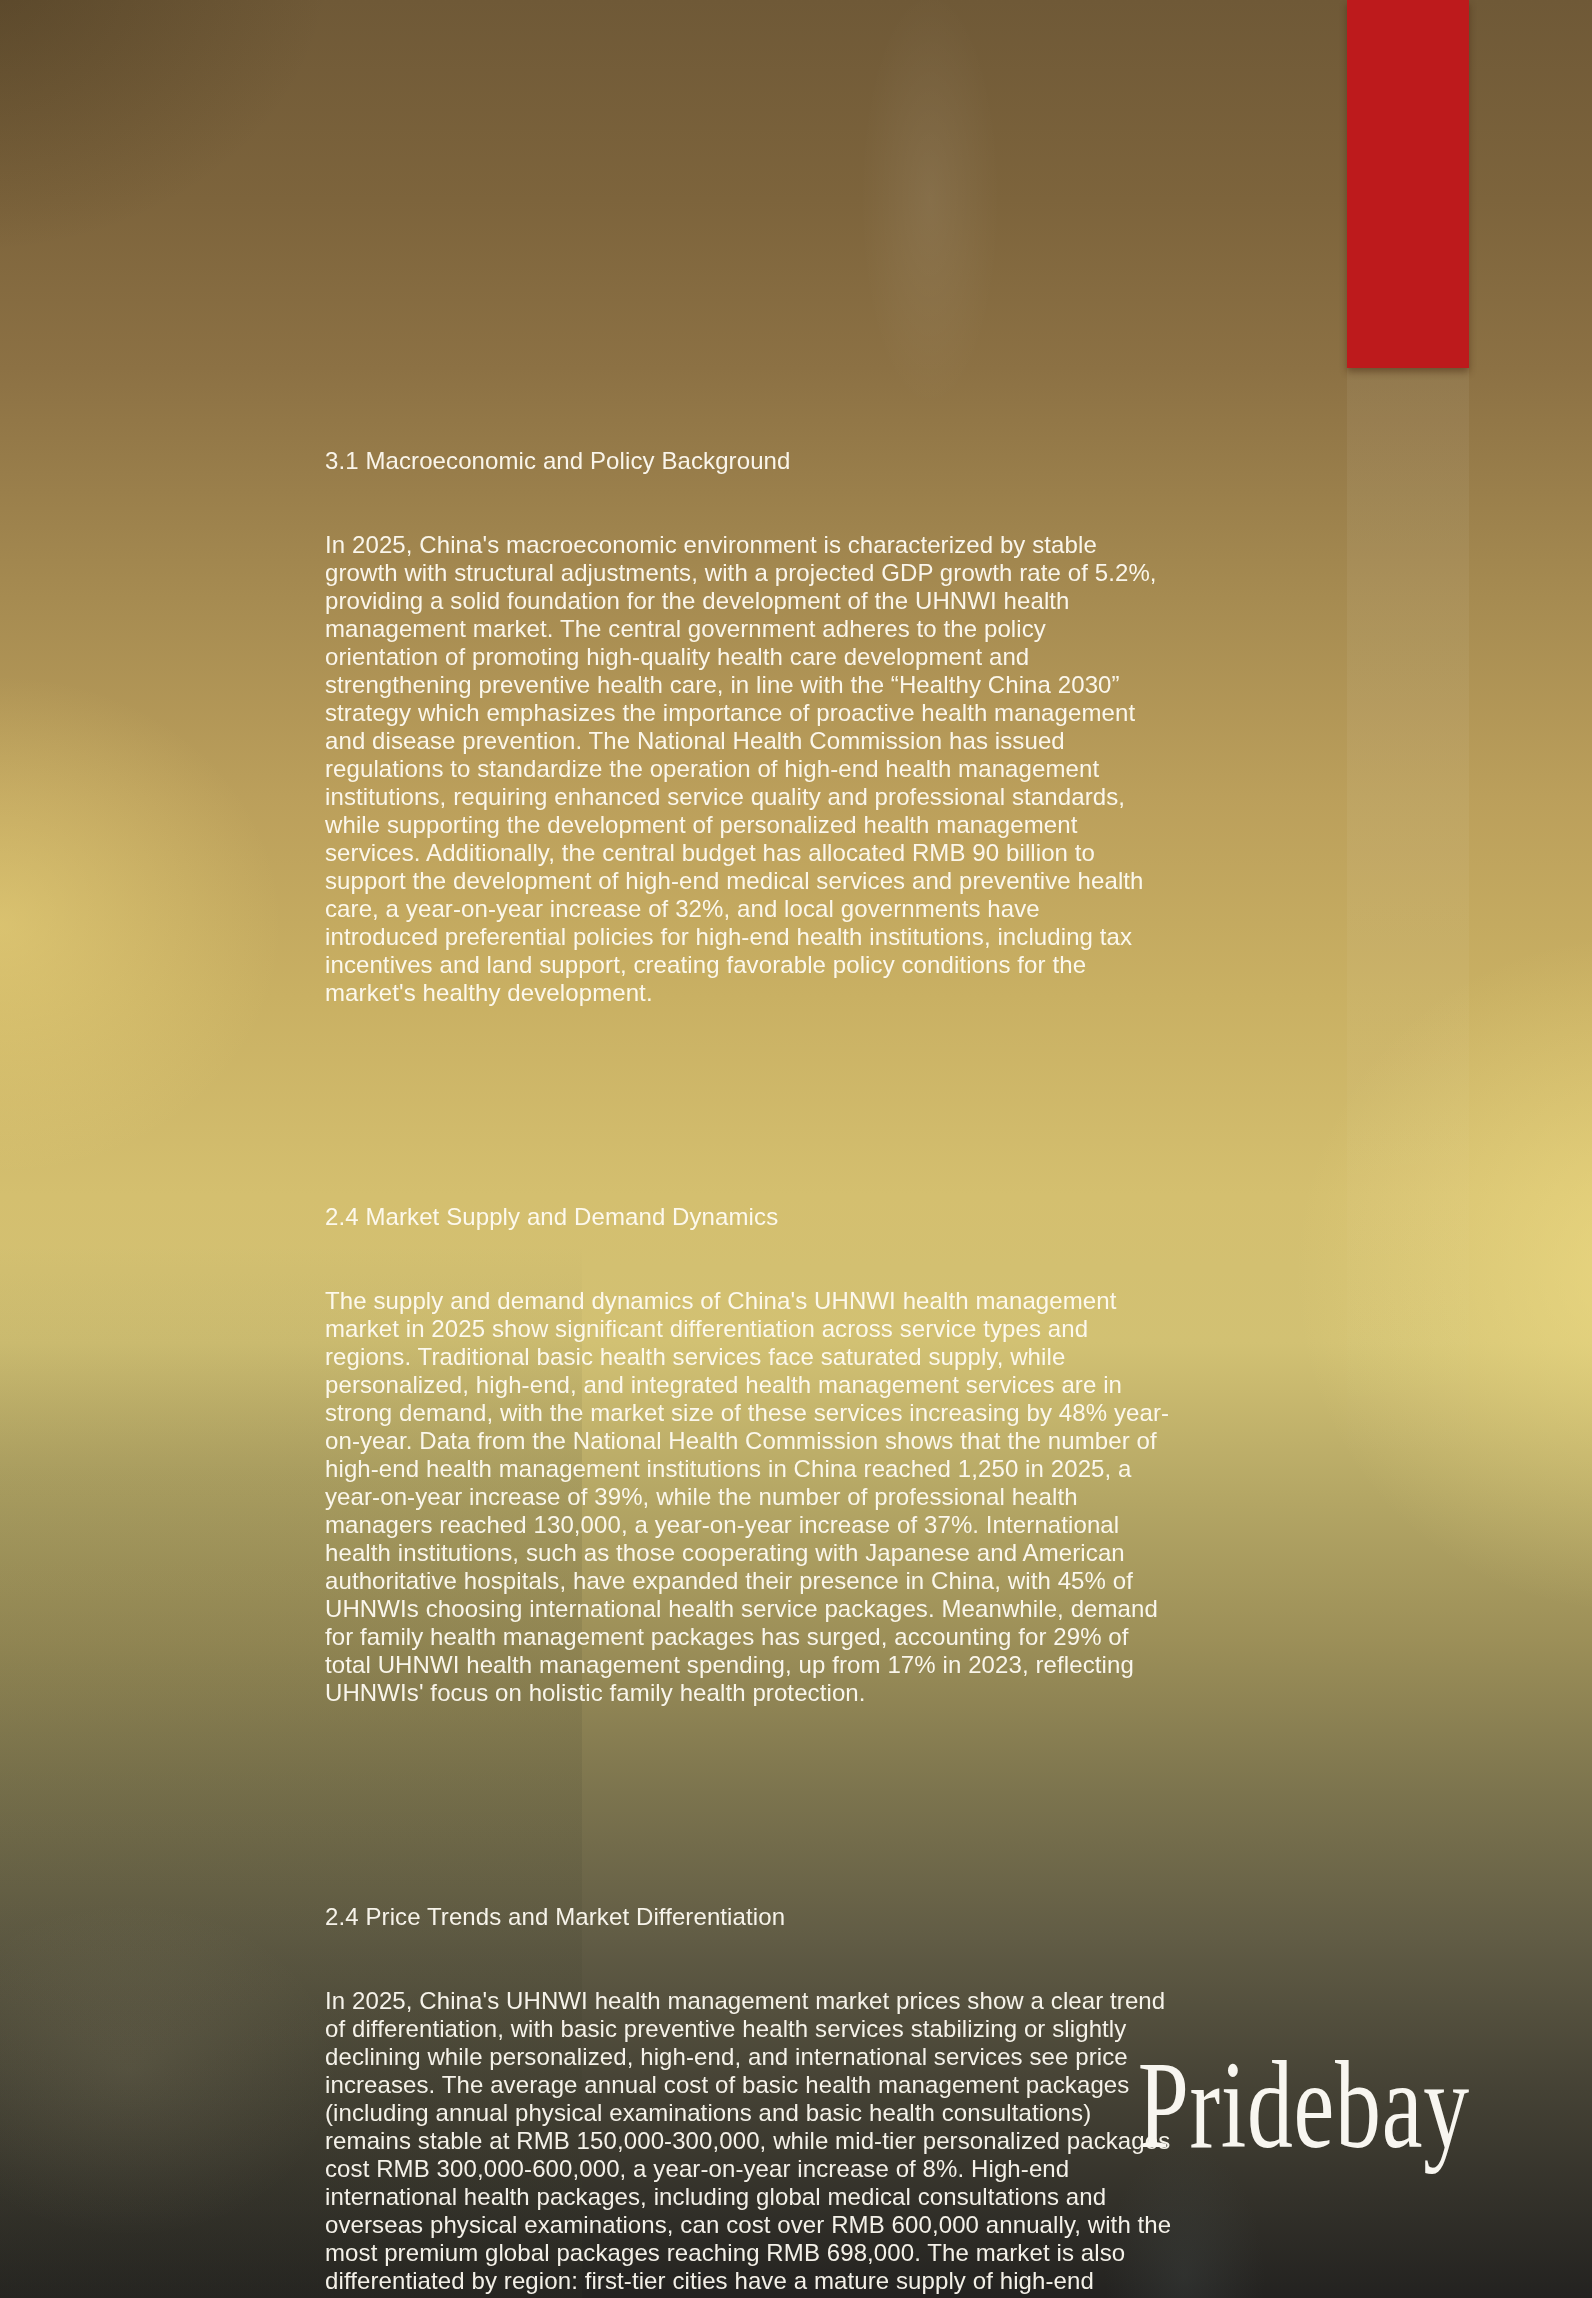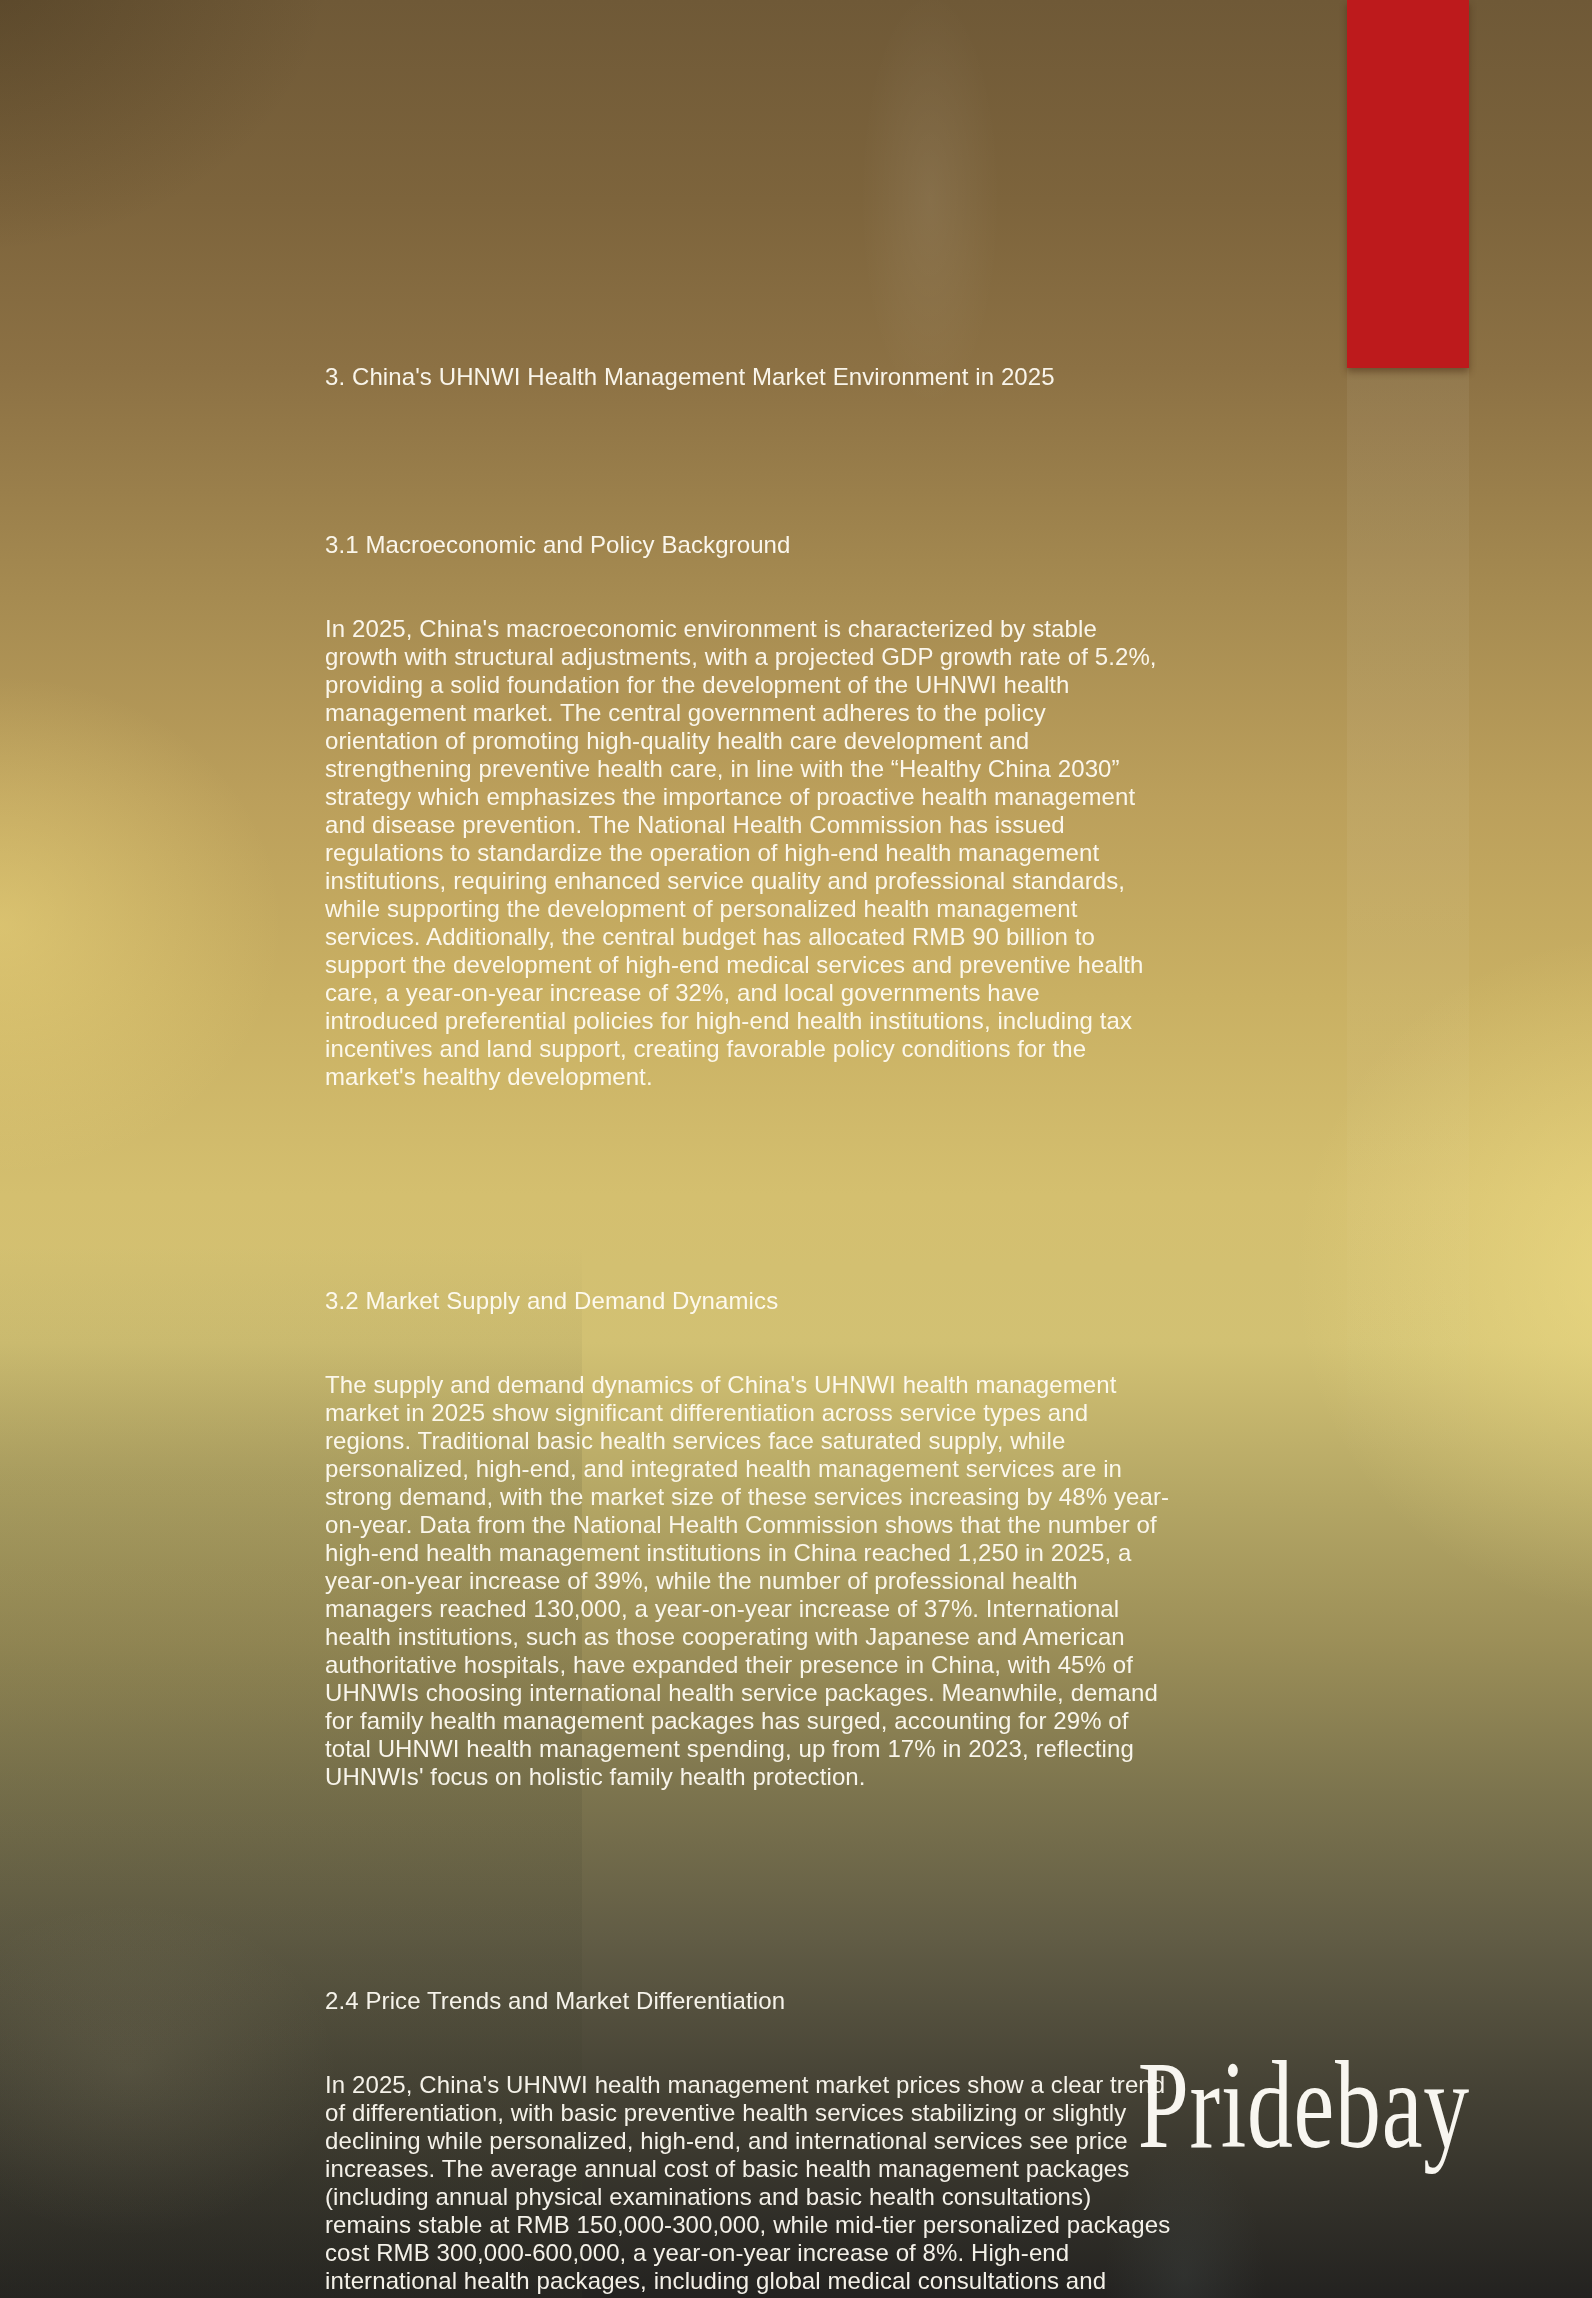--- a/index.html
+++ b/index.html
@@ -80,21 +80,20 @@
 <body>
 
 <div class="page">
   <div class="bg"></div>
   <div class="seam-left"></div>
   <div class="bar-halo"></div>
   <div class="bottom-shade"></div>
   <div class="red-bar"></div>
 
   <div class="textblock">
-    <div class="line">3. China's UHNWI Health Management Market Environment in 2025</div>
 
     <div>
       <div class="line">3.1 Macroeconomic and Policy Background</div>
       <div class="line">In 2025, China's macroeconomic environment is characterized by stable
 growth with structural adjustments, with a projected GDP growth rate of 5.2%,
 providing a solid foundation for the development of the UHNWI health
 management market. The central government adheres to the policy
 orientation of promoting high-quality health care development and
 strengthening preventive health care, in line with the “Healthy China 2030”
 strategy which emphasizes the importance of proactive health management
@@ -104,21 +103,21 @@
 while supporting the development of personalized health management
 services. Additionally, the central budget has allocated RMB 90 billion to
 support the development of high-end medical services and preventive health
 care, a year-on-year increase of 32%, and local governments have
 introduced preferential policies for high-end health institutions, including tax
 incentives and land support, creating favorable policy conditions for the
 market's healthy development.</div>
     </div>
 
     <div>
-      <div class="line">3.2 Market Supply and Demand Dynamics</div>
+      <div class="line">2.4 Market Supply and Demand Dynamics</div>
       <div class="line">The supply and demand dynamics of China's UHNWI health management
 market in 2025 show significant differentiation across service types and
 regions. Traditional basic health services face saturated supply, while
 personalized, high-end, and integrated health management services are in
 strong demand, with the market size of these services increasing by 48% year-
 on-year. Data from the National Health Commission shows that the number of
 high-end health management institutions in China reached 1,250 in 2025, a
 year-on-year increase of 39%, while the number of professional health
 managers reached 130,000, a year-on-year increase of 37%. International
 health institutions, such as those cooperating with Japanese and American

